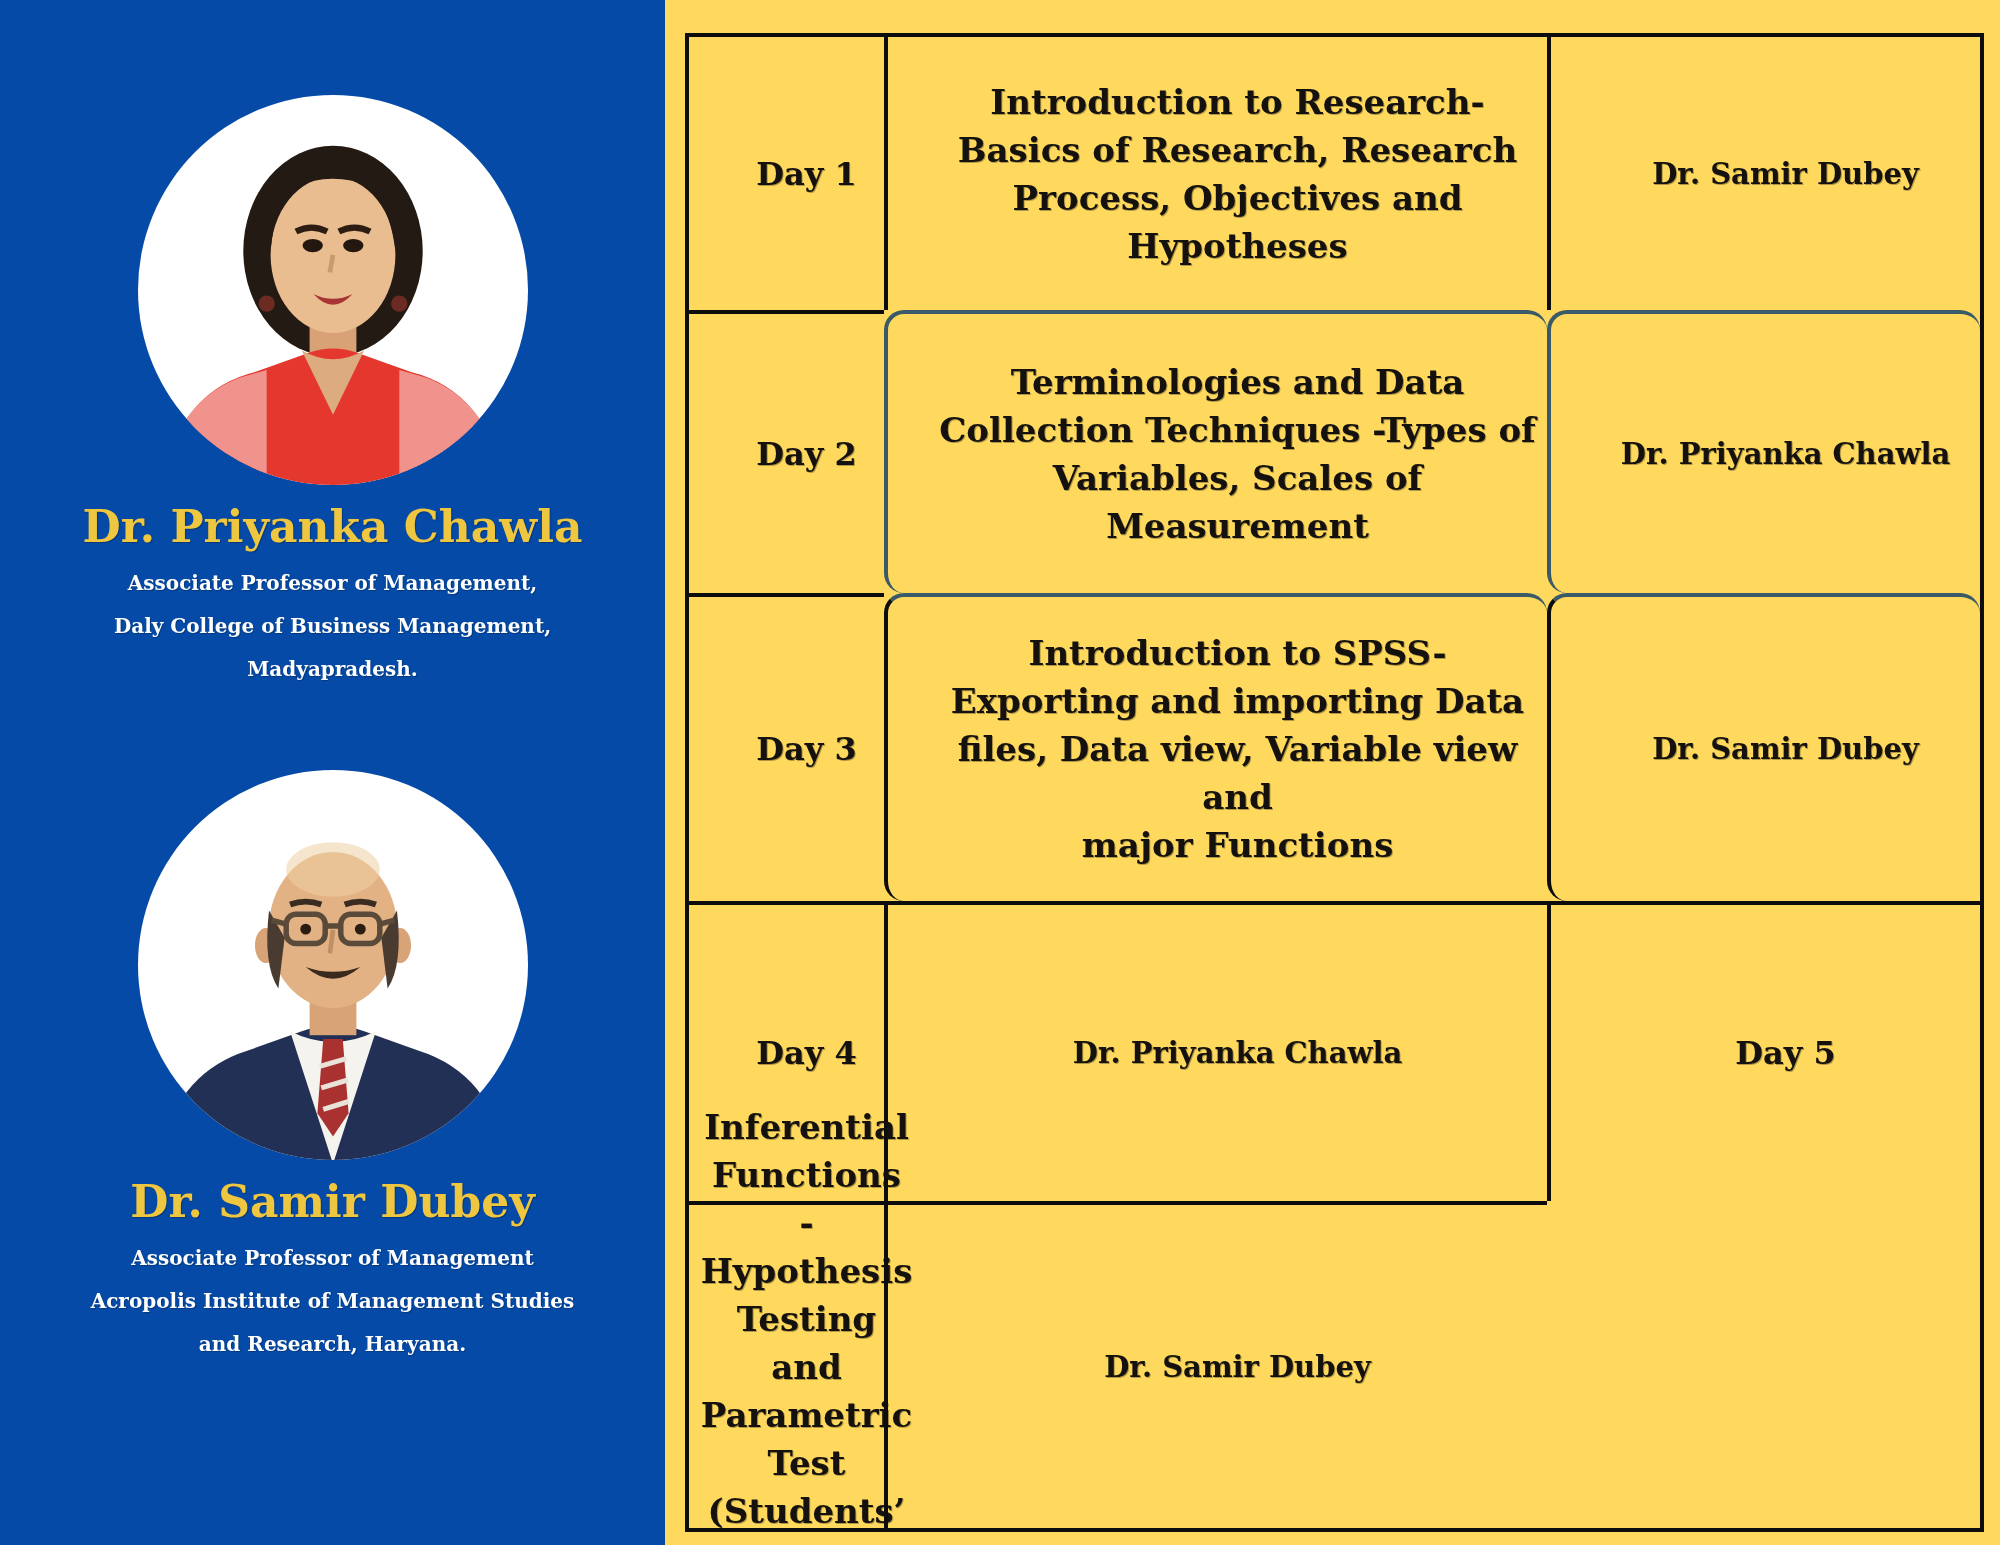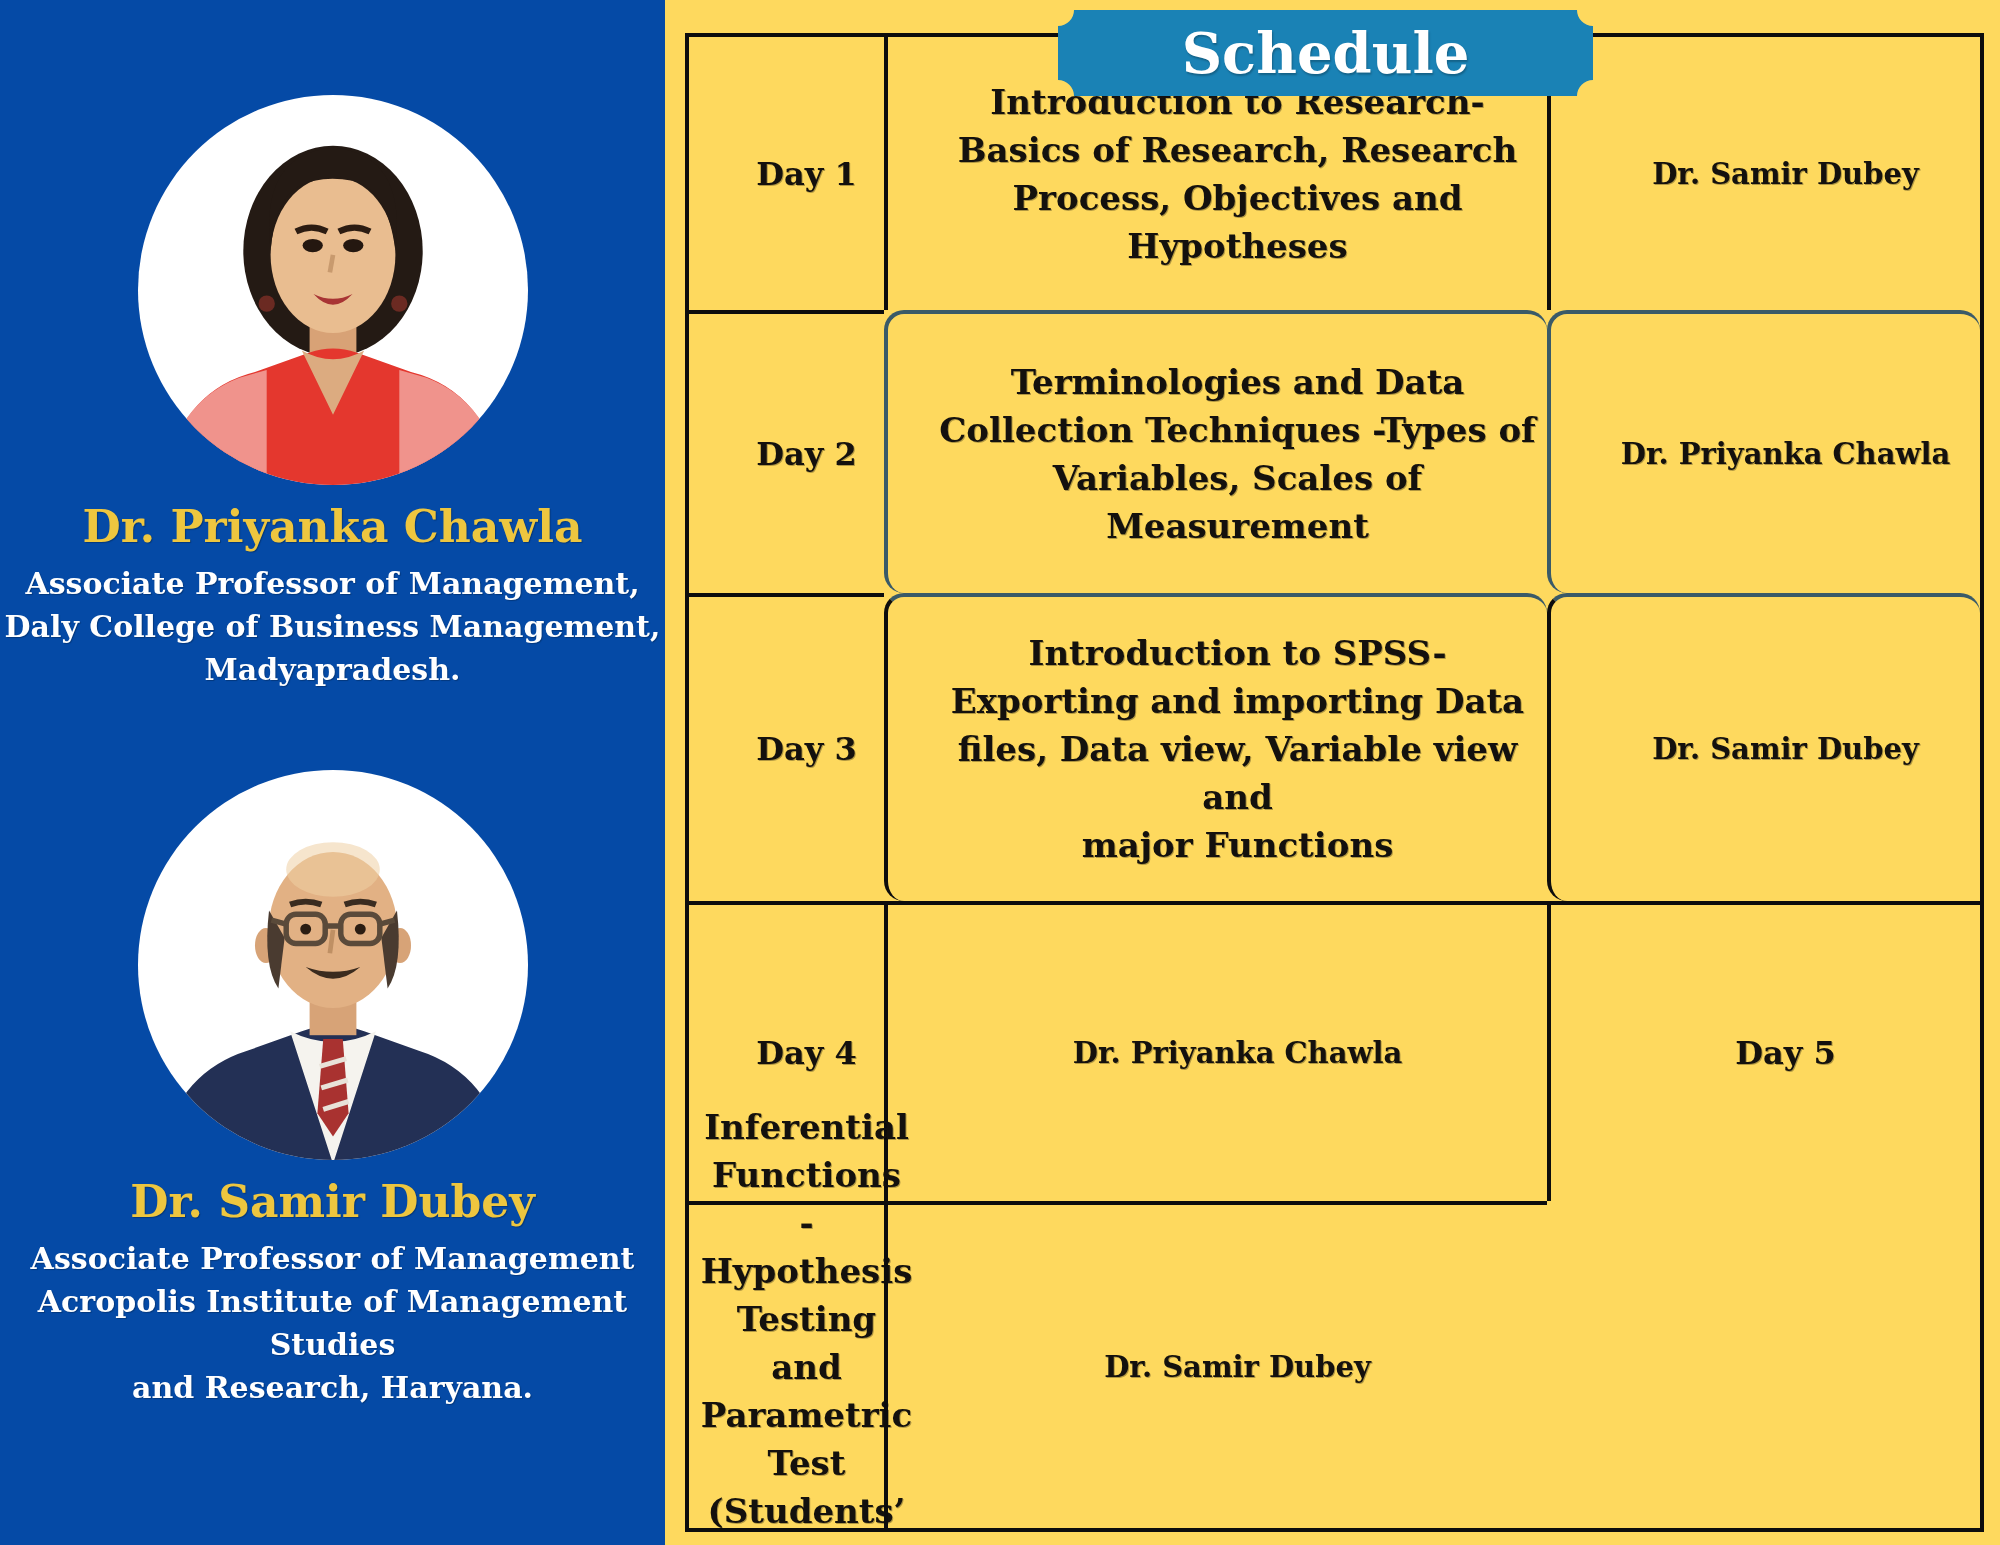--- a/index.html
+++ b/index.html
@@ -13,21 +13,21 @@
   .profile{position:absolute;left:0;width:665px;text-align:center;}
   .profile-1{top:95px;}
   .profile-2{top:770px;}
   .photo-circle{width:390px;height:390px;border-radius:50%;background:#ffffff;overflow:hidden;margin:0 auto;}
   .photo-circle svg{display:block;width:390px;height:390px;}
   .profile-name{
     margin:16px 0 0 0; font-size:44px; font-weight:bold; color:#eec63f;
     text-shadow:1px 1px 1px rgba(0,0,0,0.25);
   }
   .profile-desc{
-    margin:10px 0 0 0; font-size:30px; line-height:43px; font-weight:bold; color:#ffffff;
+    margin:10px 0 0 0; font-size:20px; line-height:43px; font-weight:bold; color:#ffffff;
     white-space:pre-line; text-shadow:1px 1px 1px rgba(0,0,0,0.25);
   }
   
   .main{position:absolute;left:665px;top:0;width:1335px;height:1545px;background:#fed95e;}
   .sched-table{
     position:absolute;left:685px;top:33px;
     display:grid;
     grid-template-columns:199px 663px 433px;
     grid-template-rows:277px 283px 308px 300px 327px;
     border-right:4px solid #0d0d0d;
@@ -154,20 +154,14 @@
     <div class="cell c-inst">Dr. Priyanka Chawla</div>
 
     <div class="cell c-day">Day 5</div>
     <div class="cell c-topic">Inferential Functions -
 Hypothesis Testing and
 Parametric Test (Students’ t,
 ANOVA)</div>
     <div class="cell c-inst">Dr. Samir Dubey</div>
   </div>
 
-  <div class="ribbon">
-    <svg width="535" height="86" viewBox="0 0 535 86">
-      <path d="M16,0 H519 A16,16 0 0 0 535,16 V70 A16,16 0 0 0 519,86 H16 A16,16 0 0 0 0,70 V16 A16,16 0 0 0 16,0 Z" fill="#1a82b5"></path>
-    </svg>
-    <div class="ribbon-label">Schedule</div>
-  </div>
 
 </div>
 
 </body></html>

